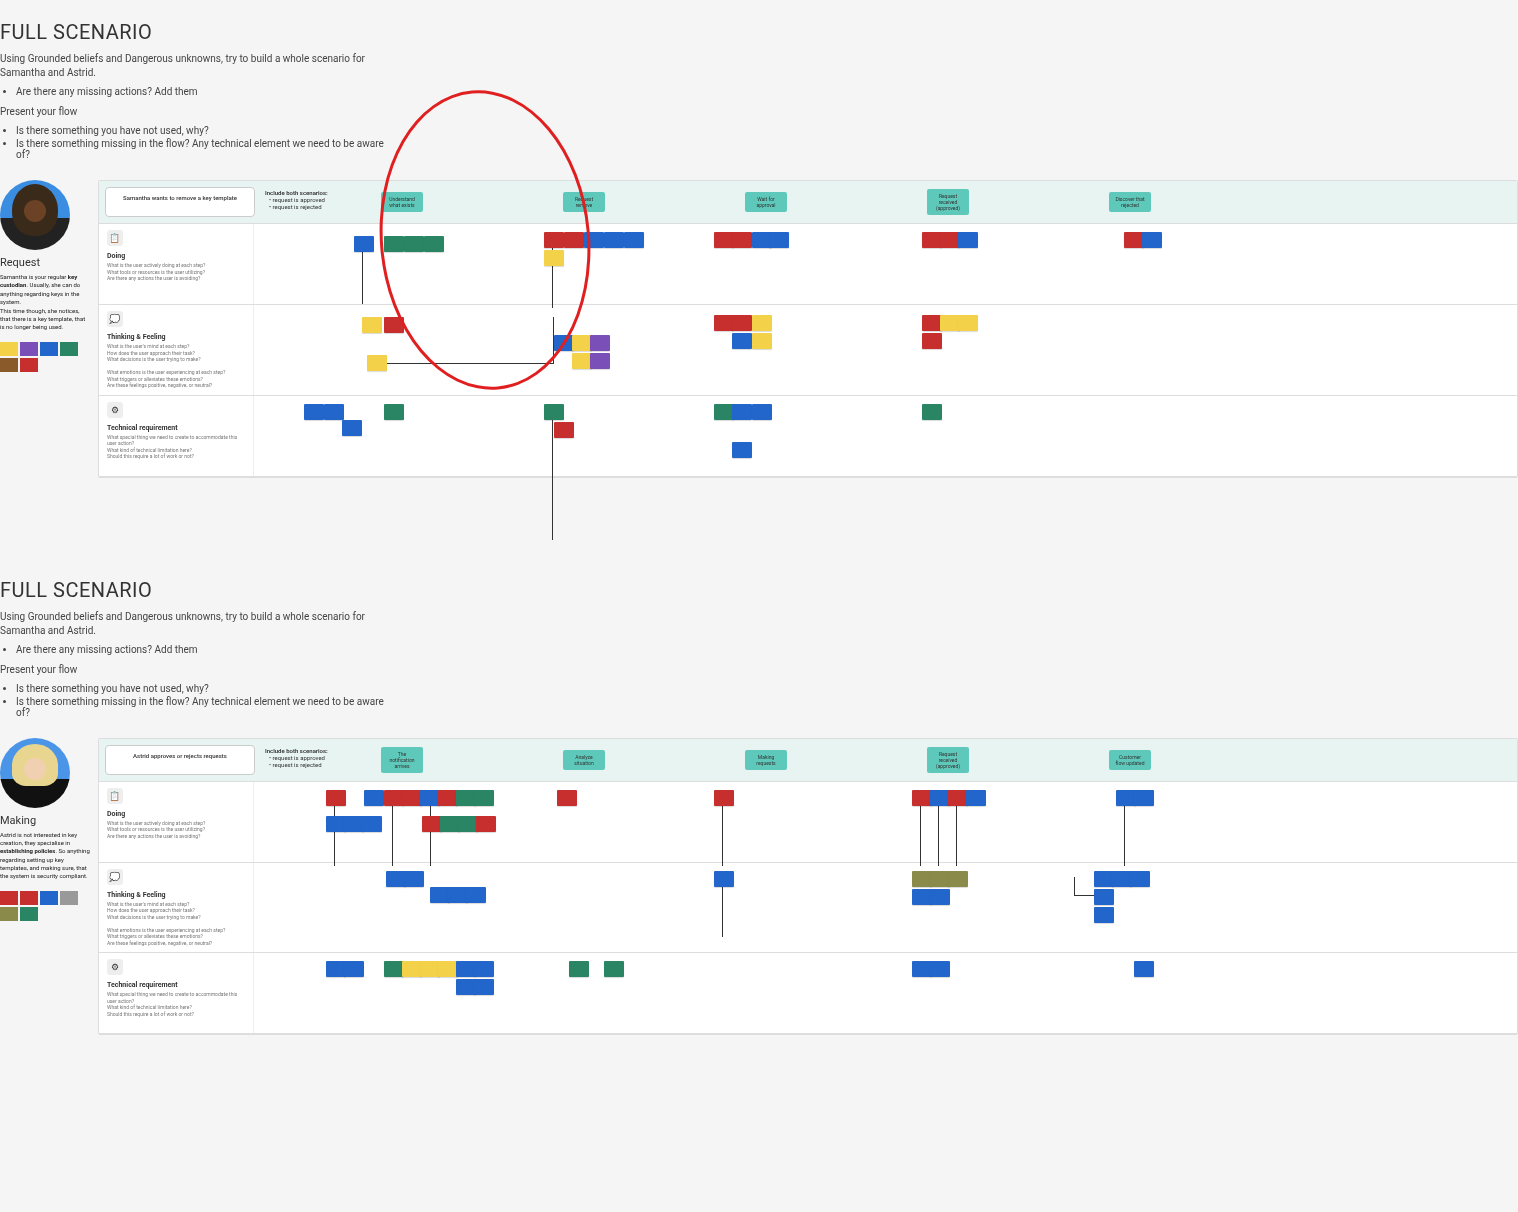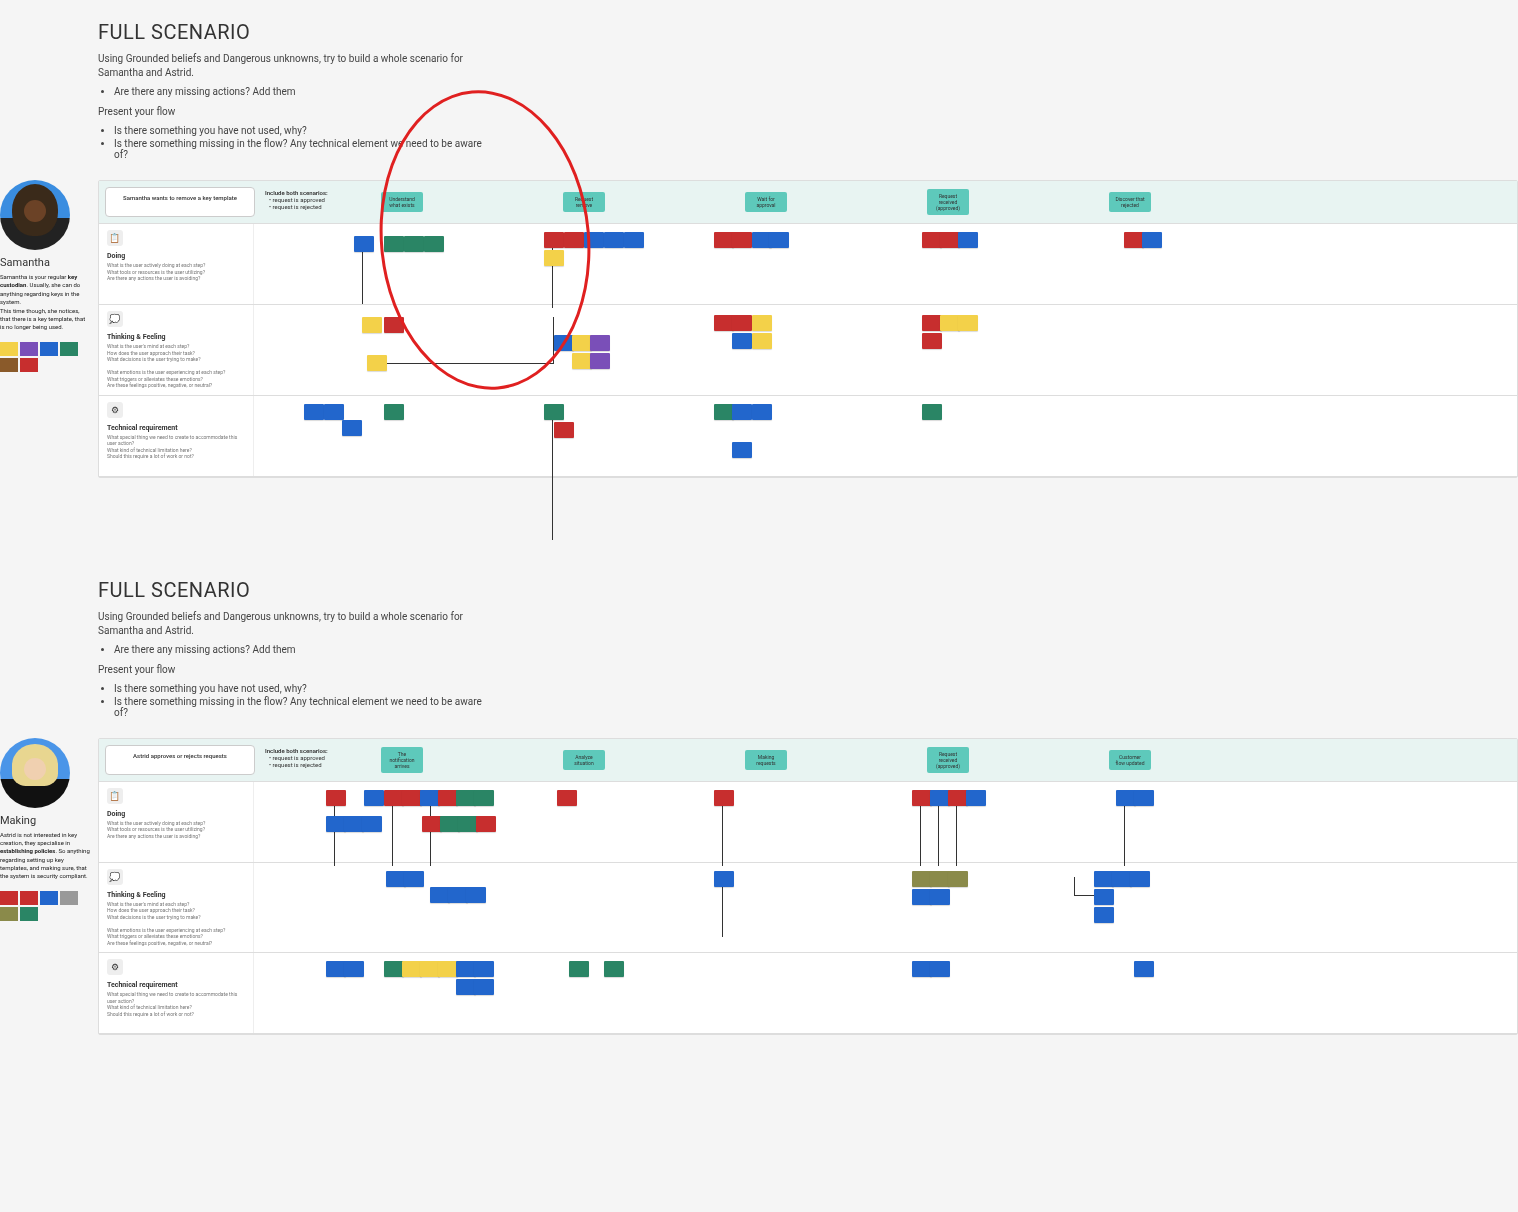--- a/index.html
+++ b/index.html
@@ -1,18 +1,18 @@
 <!DOCTYPE html>
 <html><head>
 <meta charset="utf-8">
 <style>
 *{box-sizing:border-box;margin:0;padding:0}
 body{font-family:-apple-system,BlinkMacSystemFont,"Segoe UI",Roboto,sans-serif;background:#f5f5f5;padding:0;font-size:11px;color:#333}
 .scenario{padding:20px 0 80px 0}
-.header{margin-left:98px;max-width:400px;margin-bottom:20px}
+.header{max-width:400px;margin-bottom:20px}
 .header h1{font-size:20px;font-weight:400;color:#333;letter-spacing:.5px;margin-bottom:8px}
 .header p{font-size:10px;line-height:1.4;color:#444;margin-bottom:6px}
 .header ul{padding-left:16px;font-size:10px;color:#444;margin-bottom:8px}
 .header ul li{margin-bottom:2px}
 .layout{display:flex;gap:8px}
 .persona{width:90px;flex-shrink:0;padding-top:0}
 .avatar{width:70px;height:70px;border-radius:50%;margin-bottom:6px;overflow:hidden}
 .persona-name{font-size:11px;font-weight:400;margin-bottom:4px}
 .persona-desc{font-size:6px;line-height:1.4;color:#222;margin-bottom:10px}
 .persona-desc b{font-weight:700}
@@ -63,21 +63,21 @@
         </ul>
     <p>Present your flow</p>
     <ul>
           <li>Is there something you have not used, why?</li>
           <li>Is there something missing in the flow? Any technical element we need to be aware of?</li>
         </ul>
       </div>
       <div class="layout">
         <div class="persona">
           <div class="avatar avatar-samantha"></div>
-          <div class="persona-name">Samantha</div>
+          <div class="persona-name">Request</div>
           <div class="persona-desc">Samantha is your regular <b>key custodian</b>. Usually, she can do anything regarding keys in the system.<br>This time though, she notices, that there is a key template, that is no longer being used.</div>
           <div class="legend">
             <div class="legend-item c-yellow"></div>
             <div class="legend-item c-purple"></div>
             <div class="legend-item c-blue"></div>
             <div class="legend-item c-green"></div>
             <div class="legend-item c-brown"></div>
             <div class="legend-item c-red"></div>
           </div>
         </div>

